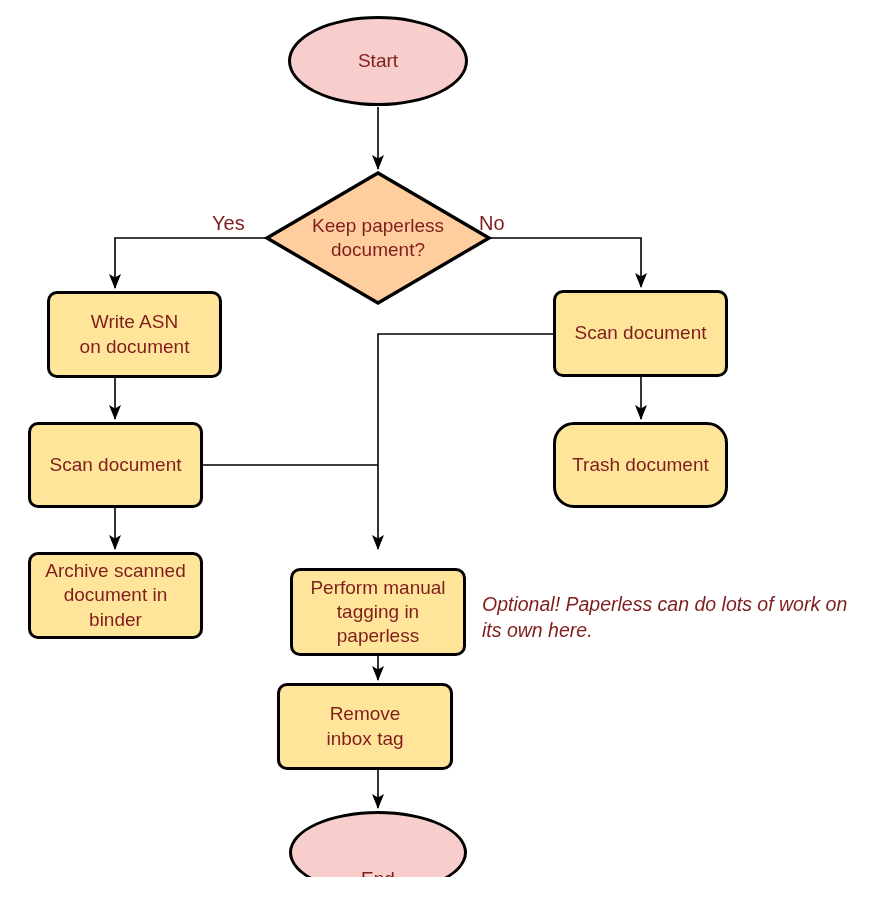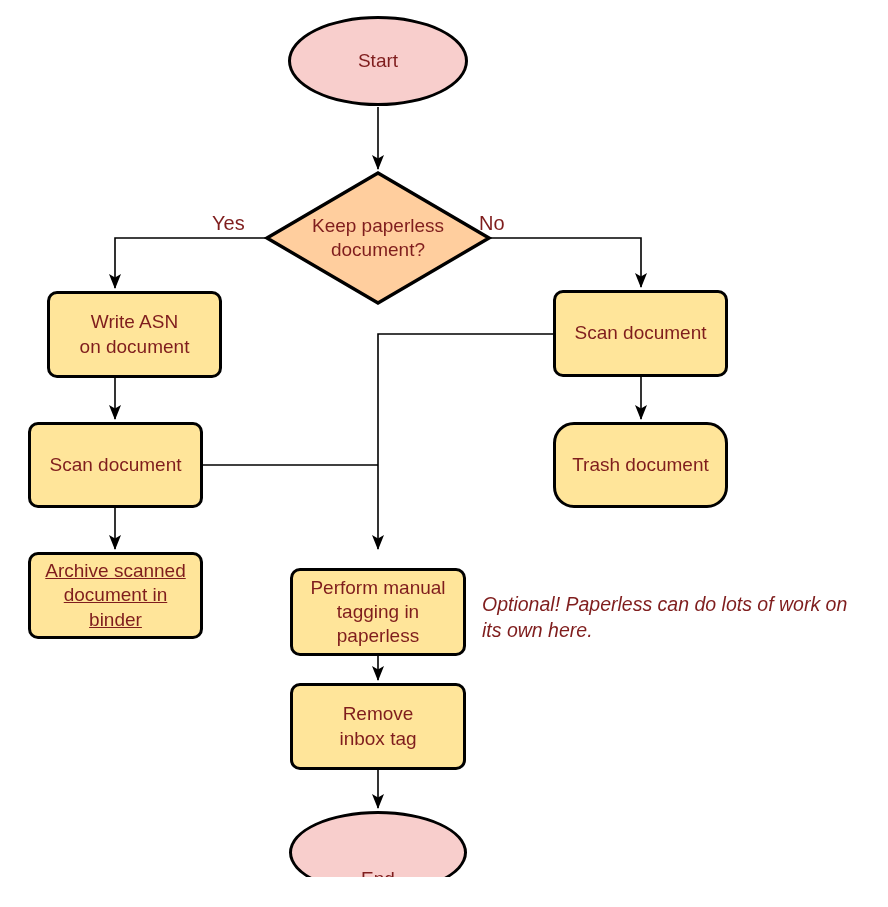--- a/index.html
+++ b/index.html
@@ -73,41 +73,41 @@
 
   <div class="node process" style="left:28px;top:291px;width:175px;height:87px;margin-left:19px;">
     <span>Write ASN
 on document</span>
   </div>
 
   <div class="node process" style="left:28px;top:422px;width:175px;height:86px;">
     <span>Scan document</span>
   </div>
 
-  <div class="node process" style="left:28px;top:552px;width:175px;height:87px;text-decoration:underline;">
+  <div class="node process" style="left:28px;top:552px;width:175px;height:87px;">
     <span>Archive scanned
 document in
 binder</span>
   </div>
 
   <div class="node process" style="left:553px;top:290px;width:175px;height:87px;">
     <span>Scan document</span>
   </div>
 
   <div class="node process" style="left:553px;top:422px;width:175px;height:86px;border-radius:21px;">
     <span>Trash document</span>
   </div>
 
   <div class="node process" style="left:290px;top:568px;width:176px;height:88px;">
     <span>Perform manual
 tagging in
 paperless</span>
   </div>
 
-  <div class="node process" style="left:290px;top:683px;width:176px;height:87px;align-items:center;">
+  <div class="node process" style="left:277px;top:683px;width:176px;height:87px;align-items:center;">
     <span>Remove
 inbox tag</span>
   </div>
 
   <div class="node terminator" style="left:289px;top:811px;width:178px;height:83px;align-items:flex-end;">
     <span>End</span>
   </div>
 
   <div class="edge-label" style="left:212px;top:212px;">Yes</div>
   <div class="edge-label" style="left:479px;top:212px;">No</div>

